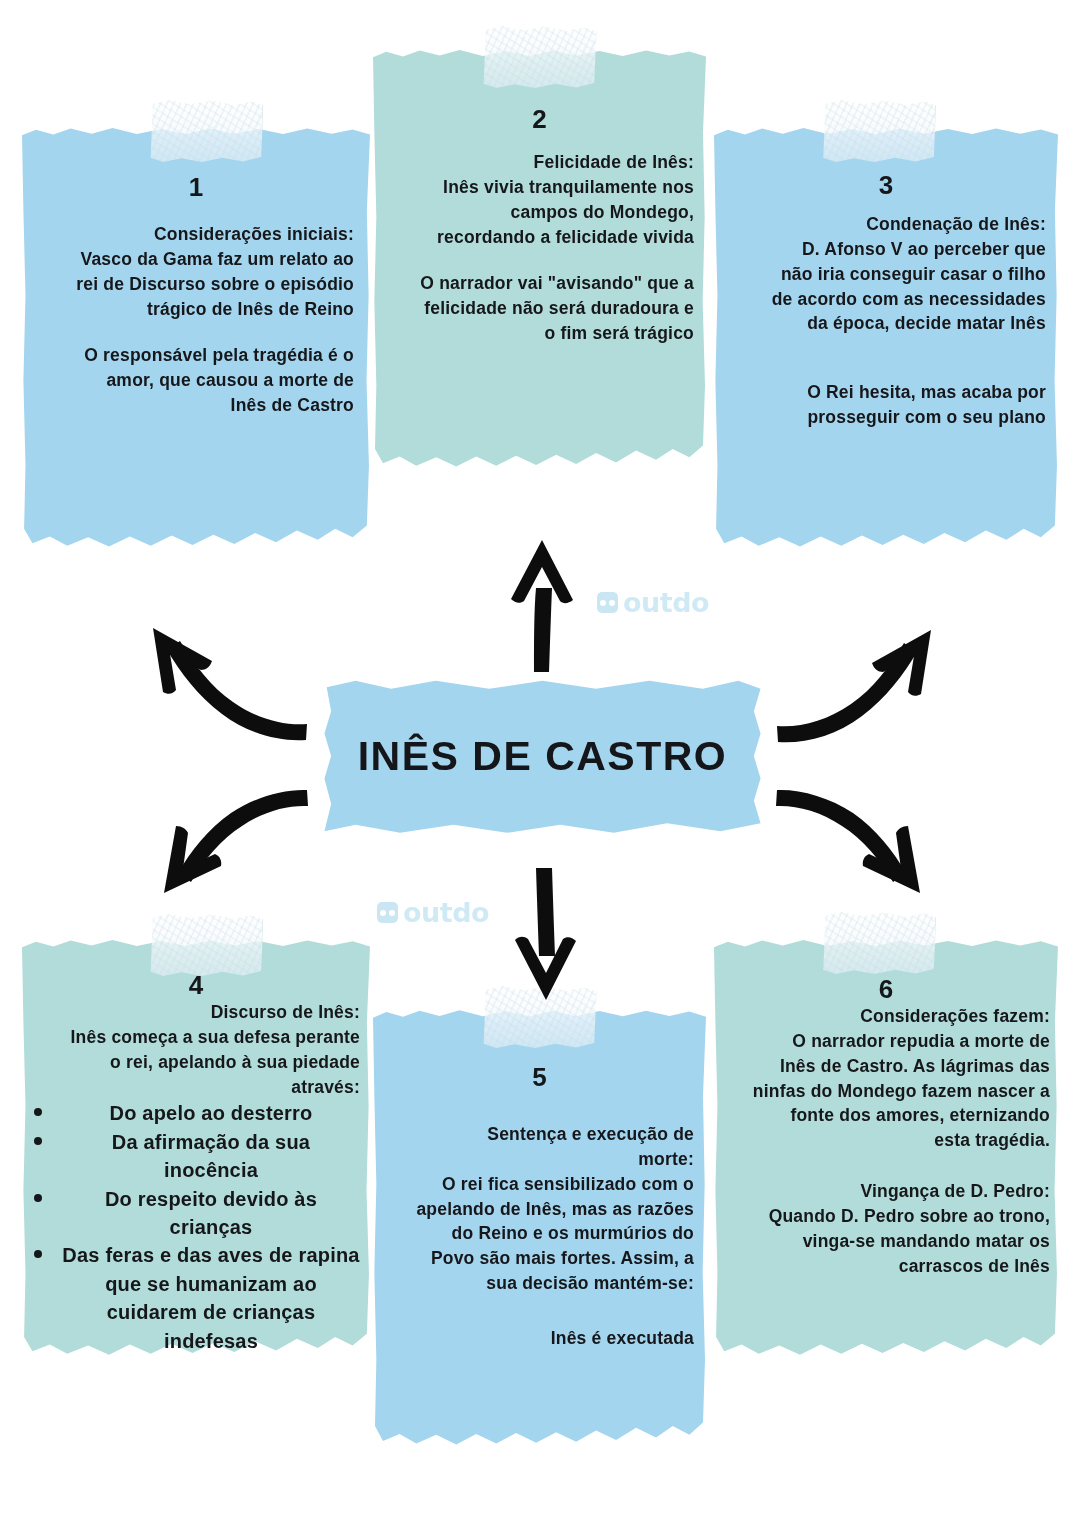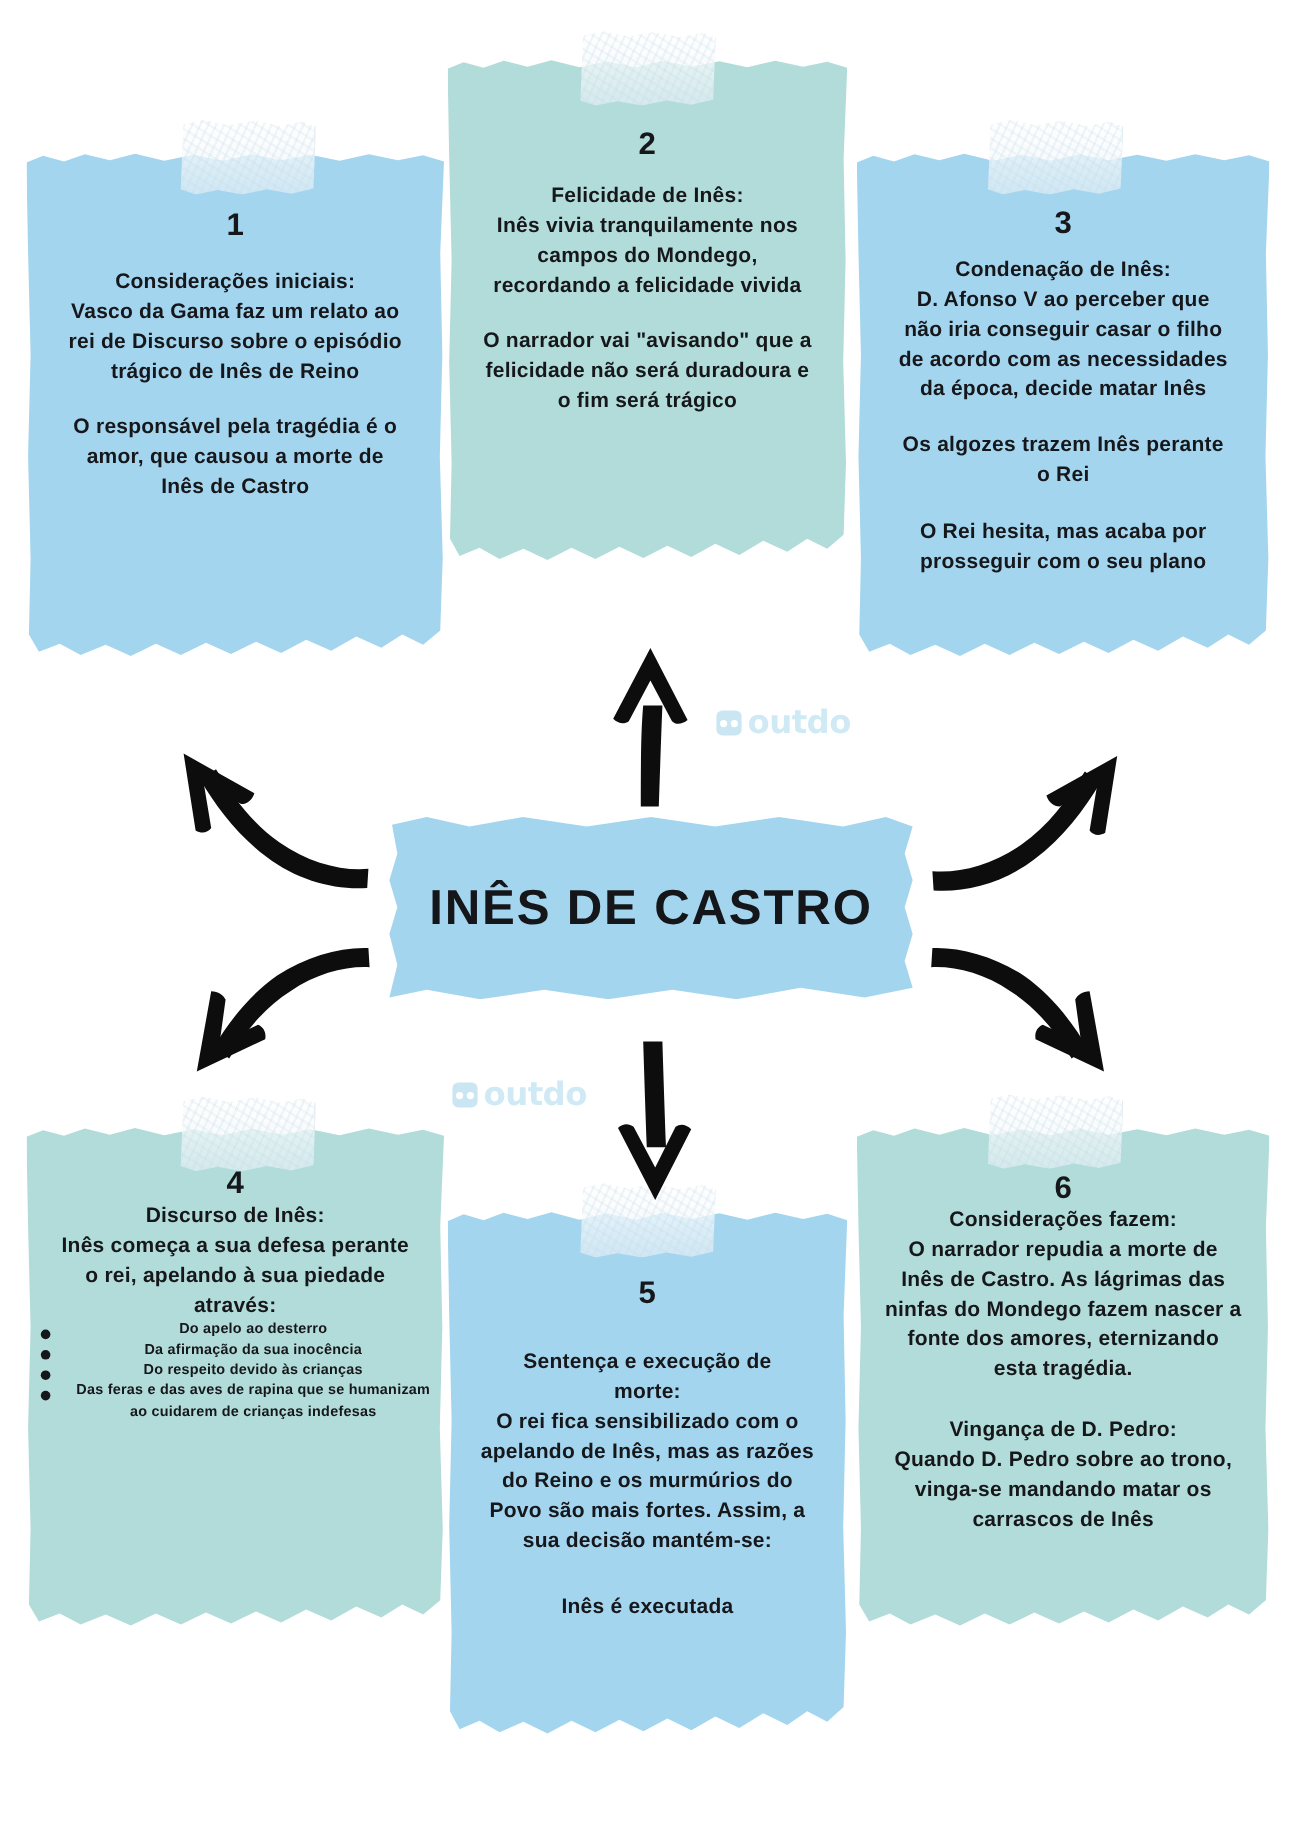--- a/index.html
+++ b/index.html
@@ -95,33 +95,34 @@
 
   .num {
     font-size: 26px;
     font-weight: 700;
     line-height: 1;
     margin: 0 0 8px 0;
   }
   .line {
     font-size: 17.5px;
     line-height: 1.42;
+    text-align: right;
   }
   .para { margin: 0; }
   .gap { height: 22px; }
 
   ul.bullets {
     margin: 0;
     padding: 0 0 0 30px;
     list-style: none;
     text-align: center;
   }
   ul.bullets li {
     position: relative;
-    font-size: 12px;
+    font-size: 20px;
     line-height: 1.42;
     margin: 0;
   }
   ul.bullets li .dot {
     position: absolute;
     left: -28px;
     top: 9px;
     width: 8px;
     height: 8px;
     border-radius: 50%;
@@ -271,24 +272,20 @@
       <div class="num">3</div>
       <div class="gap" style="height:6px"></div>
       <div class="para">
         <div class="line">Condenação de Inês:</div>
         <div class="line">D. Afonso V ao perceber que</div>
         <div class="line">não iria conseguir casar o filho</div>
         <div class="line">de acordo com as necessidades</div>
         <div class="line">da época, decide matar Inês</div>
       </div>
       <div class="gap"></div>
-      <div class="para">
-        <div class="line">Os algozes trazem Inês perante</div>
-        <div class="line">o Rei</div>
-      </div>
       <div class="gap"></div>
       <div class="para">
         <div class="line">O Rei hesita, mas acaba por</div>
         <div class="line">prosseguir com o seu plano</div>
       </div>
     </div>
   </div>
 
   <div class="card" id="card-4" style="left:22px; top:938px; width:348px; height:420px;">
     <div class="paper" style="background:#b2dcd9;"></div>

